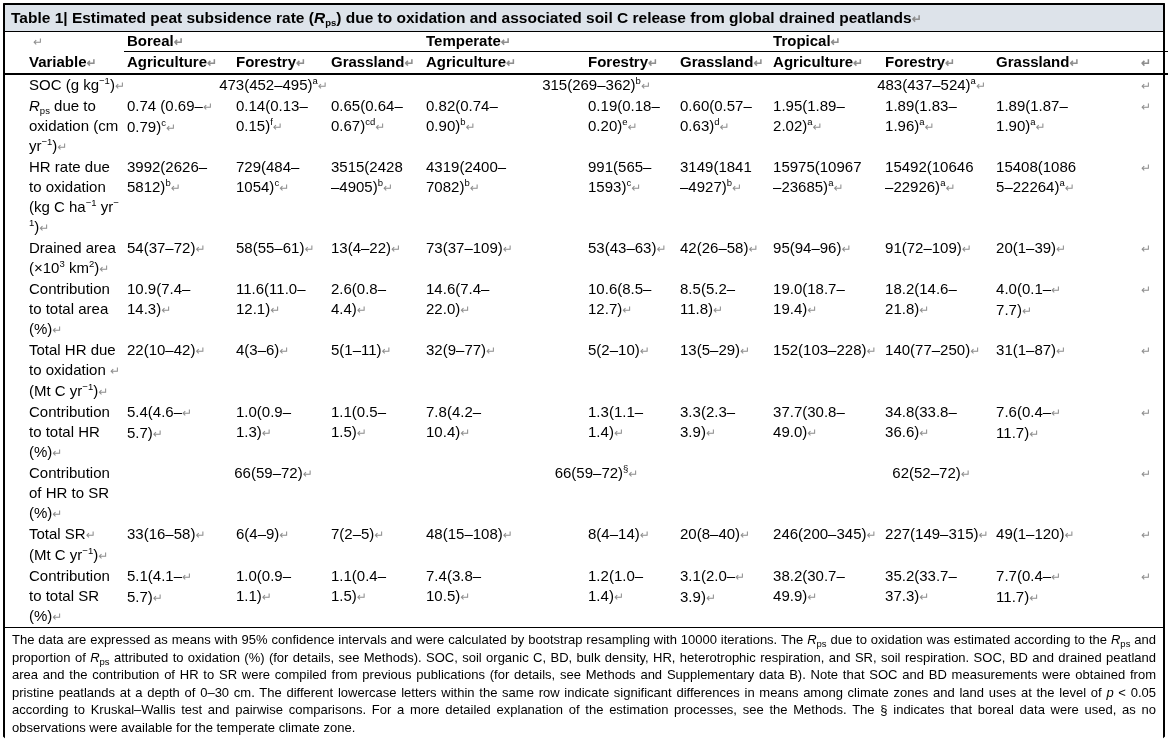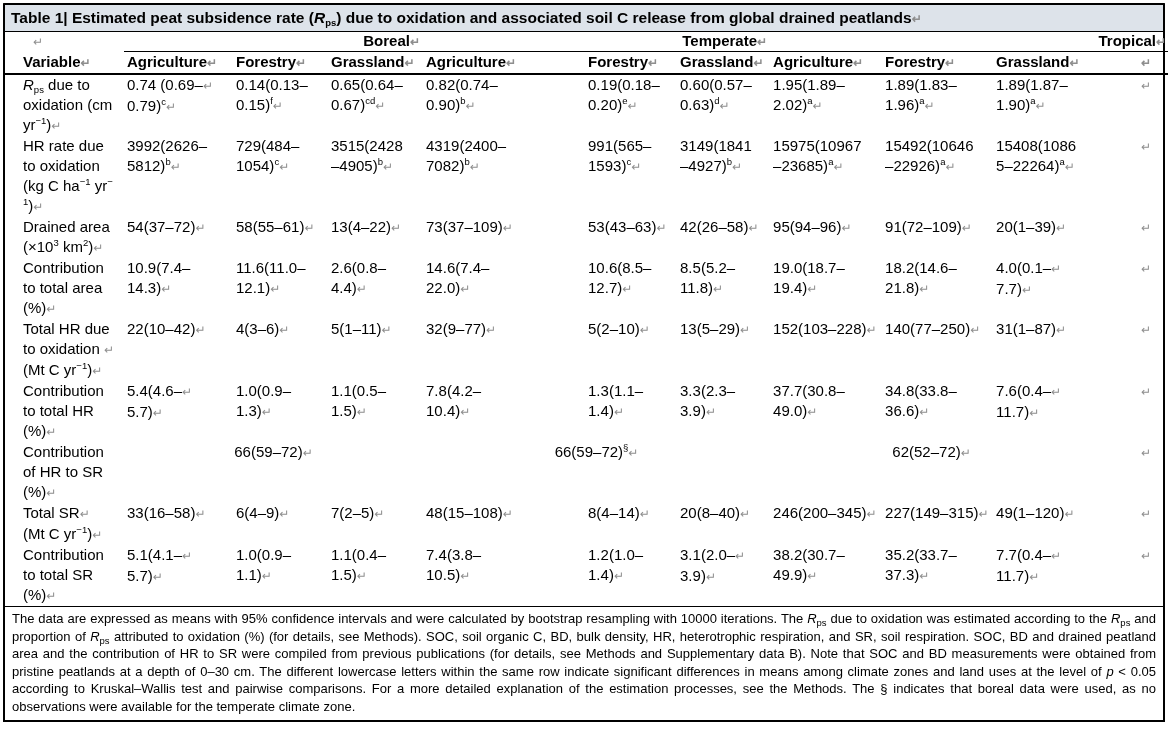--- a/index.html
+++ b/index.html
@@ -4,24 +4,24 @@
 <style>
   html,body{margin:0;padding:0;background:#fff;}
   body{font-family:"Liberation Sans",sans-serif;color:#000;}
   .page{position:relative;width:1168px;height:740px;background:#fff;overflow:hidden;border-radius:11px;}
   .doc{position:absolute;left:3px;top:3px;width:1158px;border:2px solid #000;background:#fff;}
   .title{background:#dde3ea;font-weight:bold;font-size:15.5px;line-height:20px;
          padding:3px 5px 2px 6px;border-bottom:1px solid #000;white-space:nowrap;overflow:hidden;}
   table{border-collapse:collapse;table-layout:fixed;width:100%;}
   td{vertical-align:top;padding:0 3px;font-size:15px;line-height:20px;white-space:nowrap;overflow:visible;}
   tr.zonerow td{line-height:18px;}
-  .zone{font-weight:bold;text-align:right;border-bottom:1px solid #000;}
+  .zone{font-weight:bold;text-align:left;border-bottom:1px solid #000;}
   .corner{padding-left:28px;}
   tr.colhead td{font-weight:bold;border-bottom:2px solid #000;}
-  .lbl{padding-left:18px;}
+  .lbl{padding-left:24px;}
   .mc{text-align:center;}
   .mark{padding-left:48px;}
   .ret{color:#8e8e8e;font-size:12px;}
   sup{font-size:9.5px;line-height:0;vertical-align:super;}
   sub{font-size:9.5px;line-height:0;vertical-align:baseline;position:relative;top:3px;}
   .footnote{border-top:1px solid #000;padding:3px 7px 4px 7px;font-size:13px;line-height:17.6px;
             text-align:justify;}
 </style>
 </head>
 <body>
@@ -58,20 +58,27 @@
             <td>Agriculture<span class="ret">↵</span></td>
             <td>Forestry<span class="ret">↵</span></td>
             <td>Grassland<span class="ret">↵</span></td>
             <td>Agriculture<span class="ret">↵</span></td>
             <td>Forestry<span class="ret">↵</span></td>
             <td>Grassland<span class="ret">↵</span></td>
             <td class="mark"><span class="ret">↵</span></td>
           </tr>
         </thead>
       <tbody id="tbody">
+          <tr>
+            <td class="lbl">SOC (g kg<sup>−1</sup>)<span class="ret">↵</span></td>
+            <td colspan="3" class="mc">473(452–495)<sup>a</sup><span class="ret">↵</span></td>
+            <td colspan="3" class="mc">315(269–362)<sup>b</sup><span class="ret">↵</span></td>
+            <td colspan="3" class="mc">483(437–524)<sup>a</sup><span class="ret">↵</span></td>
+            <td class="mark"><span class="ret">↵</span></td>
+          </tr>
           <tr>
             <td class="lbl"><i>R</i><sub>ps</sub> due to<br>oxidation (cm<br>yr<sup>−1</sup>)<span class="ret">↵</span></td>
             <td>0.74 (0.69–<span class="ret">↵</span><br>0.79)<sup>c</sup><span class="ret">↵</span></td>
             <td>0.14(0.13–<br>0.15)<sup>f</sup><span class="ret">↵</span></td>
             <td>0.65(0.64–<br>0.67)<sup>cd</sup><span class="ret">↵</span></td>
             <td>0.82(0.74–<br>0.90)<sup>b</sup><span class="ret">↵</span></td>
             <td>0.19(0.18–<br>0.20)<sup>e</sup><span class="ret">↵</span></td>
             <td>0.60(0.57–<br>0.63)<sup>d</sup><span class="ret">↵</span></td>
             <td>1.95(1.89–<br>2.02)<sup>a</sup><span class="ret">↵</span></td>
             <td>1.89(1.83–<br>1.96)<sup>a</sup><span class="ret">↵</span></td>

